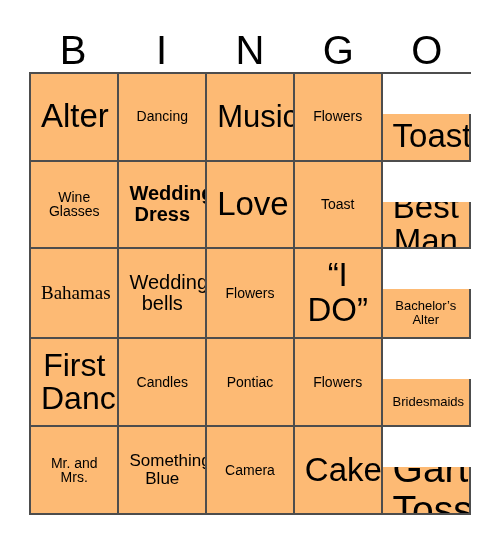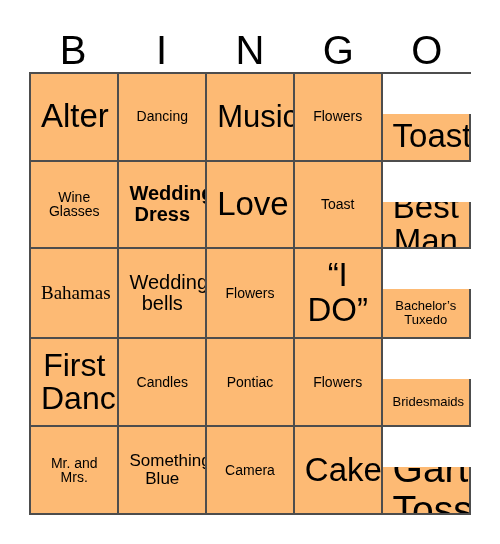--- a/index.html
+++ b/index.html
@@ -153,21 +153,21 @@
       <div class="cell c1 sz-md">
           <span class="txt" style="font-size: 20px;">Wedding bells</span>
         </div>
       <div class="cell c2 sz-md">
           <span class="txt">Flowers</span>
         </div>
       <div class="cell c3 sz-xl">
           <span class="txt">“I DO”</span>
         </div>
       <div class="cell c4 sz-xs">
-          <span class="txt">Bachelor’s Tuxedo</span>
+          <span class="txt">Bachelor’s Alter</span>
         </div>
     </div>
 
     <div class="grid-row">
       <div class="cell c0 sz-lg">
           <span class="txt" style="font-size: 32px;">First Dance</span>
         </div>
       <div class="cell c1 sz-md">
           <span class="txt">Candles</span>
         </div>

